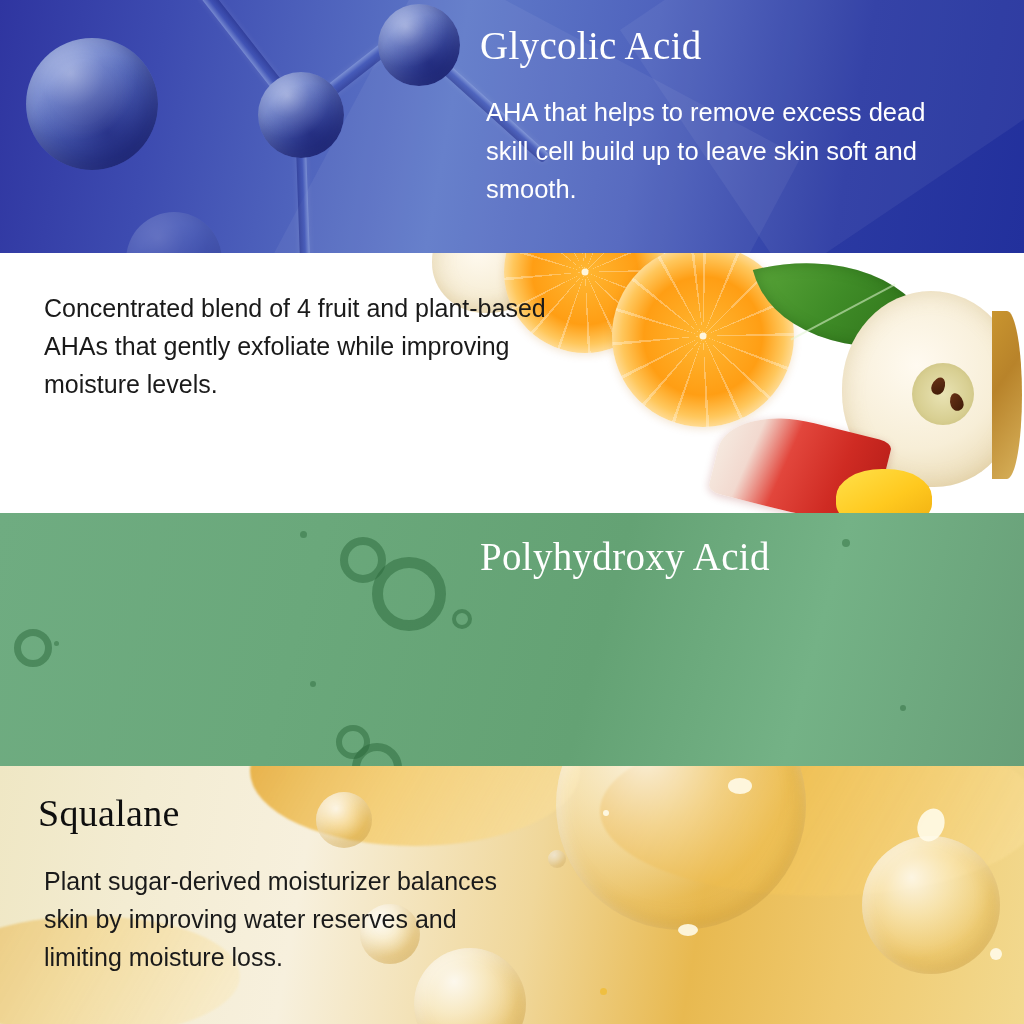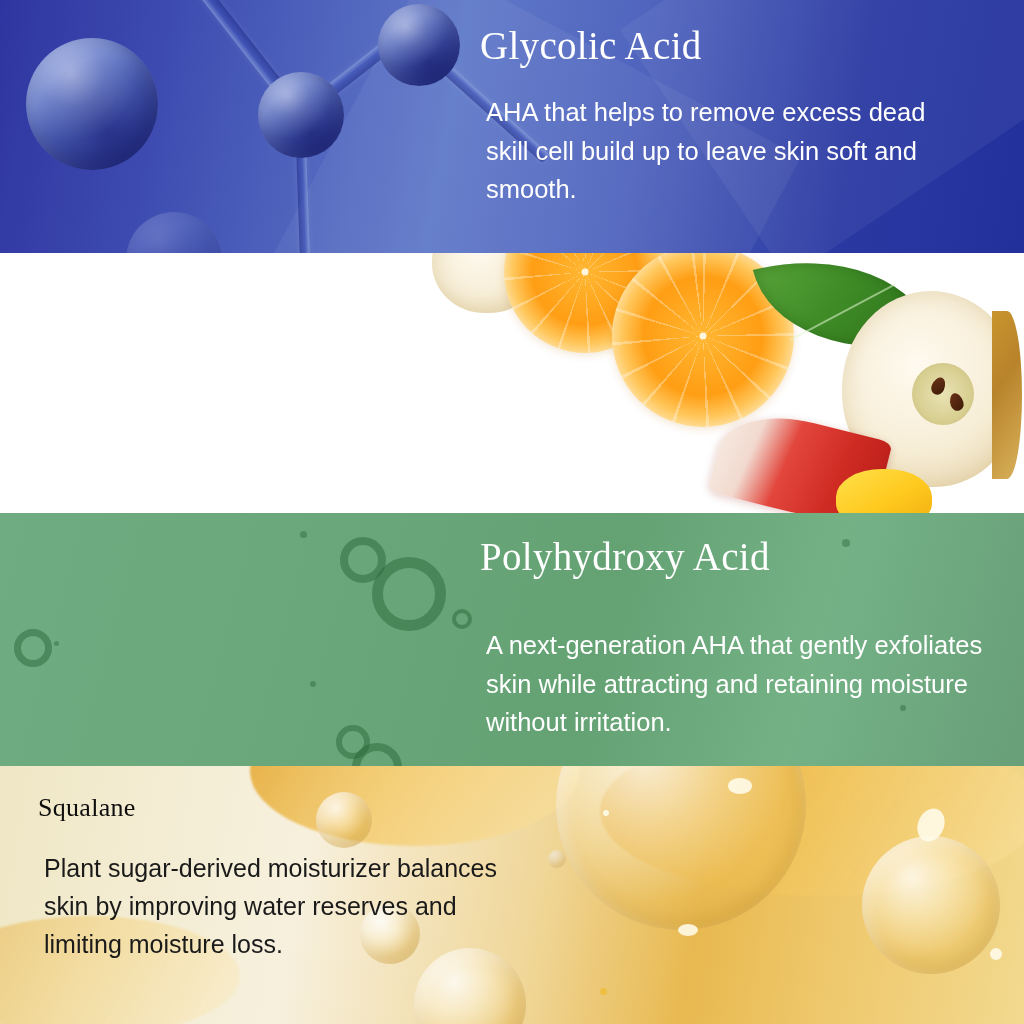--- a/index.html
+++ b/index.html
@@ -88,21 +88,21 @@
   .p-poly .panel-title{font-size:39px;color:#fff;margin-bottom:22px;}
   .p-poly .panel-body{font-size:25.5px;color:#fff;max-width:540px;}
   .g-bubble{position:absolute;border-radius:50%;
     border:solid rgba(42,104,58,.50);background:transparent;}
   .g-dot{position:absolute;border-radius:50%;background:rgba(42,104,58,.45);}
 
   
   .p-squalane{height:258px;background:
     linear-gradient(100deg,#efe7c4 0%,#f3ecd2 14%,#f7f0dd 30%,#f0d79a 52%,#e8b950 68%,#efc96e 82%,#f2d98f 100%);}
   .p-squalane .panel-text{padding:24px 520px 20px 38px;color:#141414;justify-content:flex-start;padding-top:28px;}
-  .p-squalane .panel-title{font-size:26px;color:#0e0e0e;margin-bottom:22px;}
+  .p-squalane .panel-title{font-size:38px;color:#0e0e0e;margin-bottom:22px;}
   .p-squalane .panel-body{font-size:25px;color:#1a1a1a;max-width:500px;}
   .oil-blob{position:absolute;border-radius:50%;
     background:radial-gradient(circle at 36% 30%, rgba(255,255,255,.78) 0%, rgba(255,248,225,.45) 30%, rgba(232,186,80,.30) 62%, rgba(205,150,40,.22) 100%);
     box-shadow:inset -6px -8px 18px rgba(180,130,30,.28), inset 5px 6px 16px rgba(255,255,255,.55);}
   .oil-stream{position:absolute;border-radius:50%;
     background:linear-gradient(120deg, rgba(226,160,36,.85) 0%, rgba(243,196,86,.70) 45%, rgba(255,236,182,.45) 100%);
     filter:blur(1px);}
   .oil-speck{position:absolute;border-radius:50%;background:rgba(255,252,235,.88);}
 </style>
 </head>
@@ -140,40 +140,40 @@
         <div class="apple-half" style="left:398px;top:38px;width:178px;height:196px;"></div>
         <div class="apple-skin" style="left:548px;top:58px;width:30px;height:168px;border-radius:0 50% 50% 0;"></div>
         <div class="apple-core" style="left:468px;top:110px;width:62px;height:62px;"></div>
         <div class="seed" style="left:488px;top:124px;width:13px;height:18px;transform:rotate(22deg);"></div>
         <div class="seed" style="left:506px;top:140px;width:13px;height:18px;transform:rotate(-18deg);"></div>
         <div class="red-slice" style="left:272px;top:168px;width:168px;height:92px;transform:rotate(14deg);"></div>
         <div class="yellow-wedge" style="left:392px;top:216px;width:96px;height:58px;"></div>
       </div>
     </div>
     <div class="panel-text">
+      <p class="panel-body">Concentrated blend of 4 fruit and plant-based AHAs that gently exfoliate while improving moisture levels.</p>
     </div>
   </section>
 
   <section class="panel p-poly">
     <div class="panel-art">
       <div class="g-bubble" style="left:14px;top:116px;width:24px;height:24px;border-width:7px;"></div>
       <div class="g-bubble" style="left:340px;top:24px;width:30px;height:30px;border-width:8px;"></div>
       <div class="g-bubble" style="left:372px;top:44px;width:52px;height:52px;border-width:11px;"></div>
       <div class="g-bubble" style="left:452px;top:96px;width:12px;height:12px;border-width:4px;"></div>
       <div class="g-bubble" style="left:336px;top:212px;width:22px;height:22px;border-width:6px;"></div>
       <div class="g-bubble" style="left:352px;top:230px;width:34px;height:34px;border-width:8px;"></div>
       <div class="g-dot" style="left:300px;top:18px;width:7px;height:7px;"></div>
       <div class="g-dot" style="left:310px;top:168px;width:6px;height:6px;"></div>
       <div class="g-dot" style="left:54px;top:128px;width:5px;height:5px;"></div>
       <div class="g-dot" style="left:842px;top:26px;width:8px;height:8px;"></div>
       <div class="g-dot" style="left:900px;top:192px;width:6px;height:6px;"></div>
     </div>
     <div class="panel-text">
       <h2 class="panel-title">Polyhydroxy Acid</h2>
-      <p class="panel-body">A next-generation AHA that gently exfoliates skin while attracting and retaining moisture without irritation.</p>
     </div>
   </section>
 
   <section class="panel p-squalane">
     <div class="panel-art">
       <div class="oil-stream" style="left:250px;top:-70px;width:330px;height:150px;"></div>
       <div class="oil-stream" style="left:600px;top:-40px;width:440px;height:170px;opacity:.8;"></div>
       <div class="oil-stream" style="left:-60px;top:150px;width:300px;height:120px;opacity:.55;"></div>
       <div class="oil-blob" style="left:556px;top:-86px;width:250px;height:250px;"></div>
       <div class="oil-blob" style="left:316px;top:26px;width:56px;height:56px;"></div>

